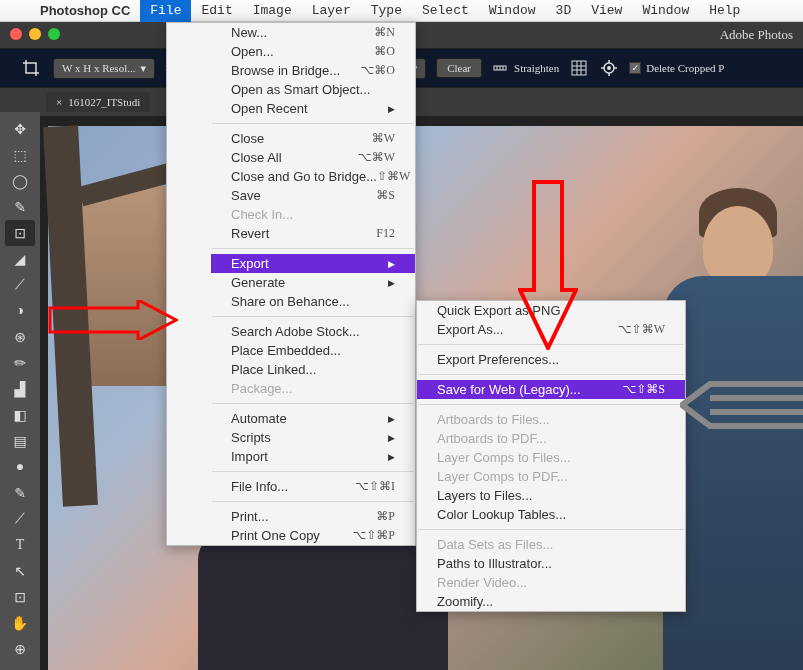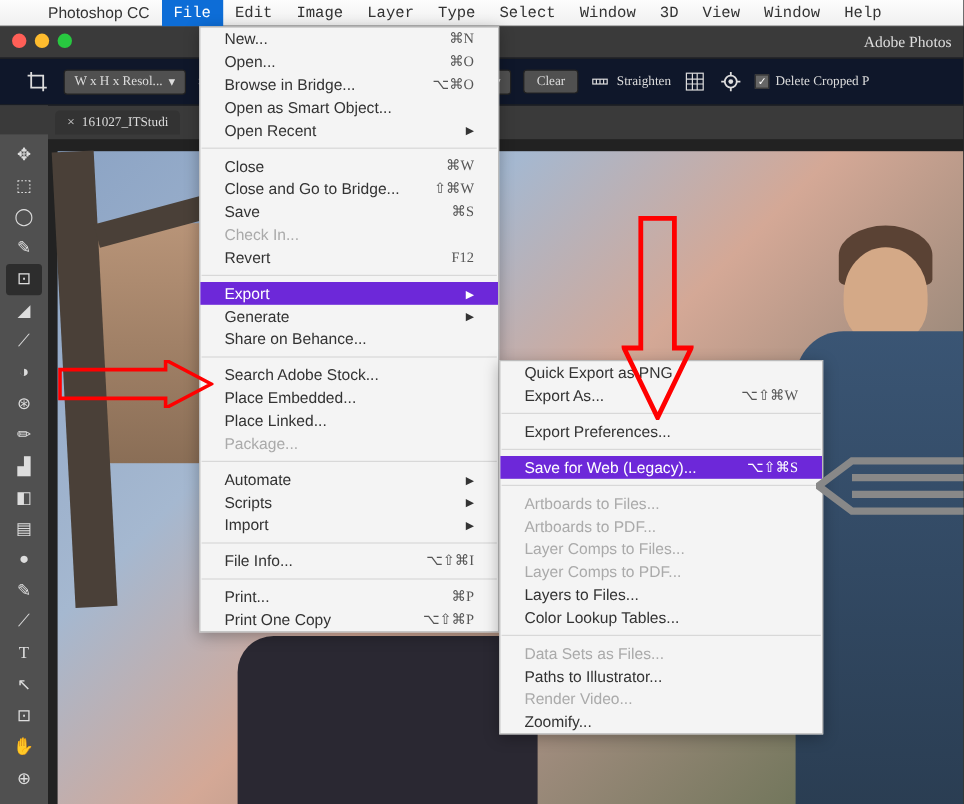--- a/index.html
+++ b/index.html
@@ -1,20 +1,20 @@
 <!DOCTYPE html>
 <html><head>
   <meta charset="utf-8">
   <style>
     * { margin: 0; padding: 0; box-sizing: border-box; }
     body { font-family: -apple-system, BlinkMacSystemFont, "Helvetica Neue", sans-serif; width: 803px; height: 670px; overflow: hidden; background: #222; position: relative; }
     
     .menubar { height: 22px; background: linear-gradient(#fdfdfd, #f0f0f0); display: flex; align-items: center; font-size: 13px; color: #333; border-bottom: 1px solid #ccc; }
     .apple-logo { width: 30px; display: flex; justify-content: center; font-size: 14px; }
-    .app-name { font-weight: normal; padding: 0 10px; }
+    .app-name { font-weight: bold; padding: 0 10px; }
     .menubar-item { padding: 0 10px; height: 22px; display: flex; align-items: center; cursor: default; font-family: Liberation Mono, monospace; }
     .menubar-item.active { background: #0d6dd7; color: white; }
     
     .window-area { position: absolute; top: 22px; left: 0; right: 0; bottom: 0; background: #3a3a3a; font-family: Liberation Serif, serif; }
     
     .traffic-lights { position: absolute; top: 6px; left: 10px; display: flex; gap: 7px; }
     .traffic-light { width: 12px; height: 12px; border-radius: 50%; }
     .tl-red { background: #ff5f57; }
     .tl-yellow { background: #febc2e; }
     .tl-green { background: #28c840; }
@@ -43,21 +43,21 @@
     .photo { position: absolute; top: 10px; left: 8px; right: 0px; bottom: 0px; background: linear-gradient(135deg, #8ba3c4 0%, #a5b8d0 30%, #d4a896 50%, #9e8b7c 70%, #5a6b4a 100%); }
     .building { position: absolute; left: 30px; top: 60px; width: 140px; height: 200px; background: linear-gradient(#b89478, #8a6e56); }
     .tree-trunk { position: absolute; left: 5px; top: 0; width: 35px; height: 380px; background: #4a4038; transform: rotate(-3deg); }
     .tree-branch { position: absolute; left: 30px; top: 40px; width: 160px; height: 20px; background: #4a4038; transform: rotate(-15deg); }
     .person-right { position: absolute; right: 0; top: 150px; width: 140px; height: 400px; background: linear-gradient(#3a5574, #2a3d52); border-radius: 40px 0 0 0; }
     .person-head { position: absolute; right: 30px; top: 80px; width: 70px; height: 80px; background: #d4a987; border-radius: 50% 50% 40% 40%; }
     .person-hair { position: absolute; right: 26px; top: 62px; width: 78px; height: 50px; background: #5a4234; border-radius: 50% 50% 10% 10%; }
     .person-legs { position: absolute; bottom: 0; left: 150px; width: 250px; height: 140px; background: #2a2832; border-radius: 30px 30px 0 0; }
     
     .dropdown-menu { position: absolute; background: #f4f4f4; border: 1px solid #bbb; box-shadow: 0 3px 12px rgba(0,0,0,0.3); font-size: 13px; color: #333; }
-    .file-menu { top: 22px; left: 166px; width: 250px; }
+    .file-menu { top: 22px; left: 166px; width: 250px; padding-left: 44px; }
     .export-submenu { top: 300px; left: 416px; width: 270px; }
     
     .menu-item { height: 19px; padding: 1px 20px; display: flex; justify-content: space-between; align-items: center; cursor: default; white-space: nowrap; }
     .menu-item.highlighted { background: #6d28d9; color: white; }
     .menu-item.disabled { color: #aaa; }
     .menu-sep { height: 1px; background: #d8d8d8; margin: 5px 1px; }
     .shortcut { font-size: 12px; color: #555; font-family: -apple-system; }
     .menu-item.highlighted .shortcut { color: white; }
     .arrow-right { font-size: 9px; }
     
@@ -211,20 +211,24 @@
     <div class="menu-item">
       <span>Open Recent</span>
       <span class="arrow-right">▶</span>
     </div>
     <div class="menu-sep"></div>
     <div class="menu-item">
       <span>Close</span>
       <span class="shortcut">⌘W</span>
     </div>
     <div class="menu-item">
+      <span>Close All</span>
+      <span class="shortcut">⌥⌘W</span>
+    </div>
+    <div class="menu-item">
       <span>Close and Go to Bridge...</span>
       <span class="shortcut">⇧⌘W</span>
     </div>
     <div class="menu-item">
       <span>Save</span>
       <span class="shortcut">⌘S</span>
     </div>
     <div class="menu-item disabled">
       <span>Check In...</span>
     </div>

